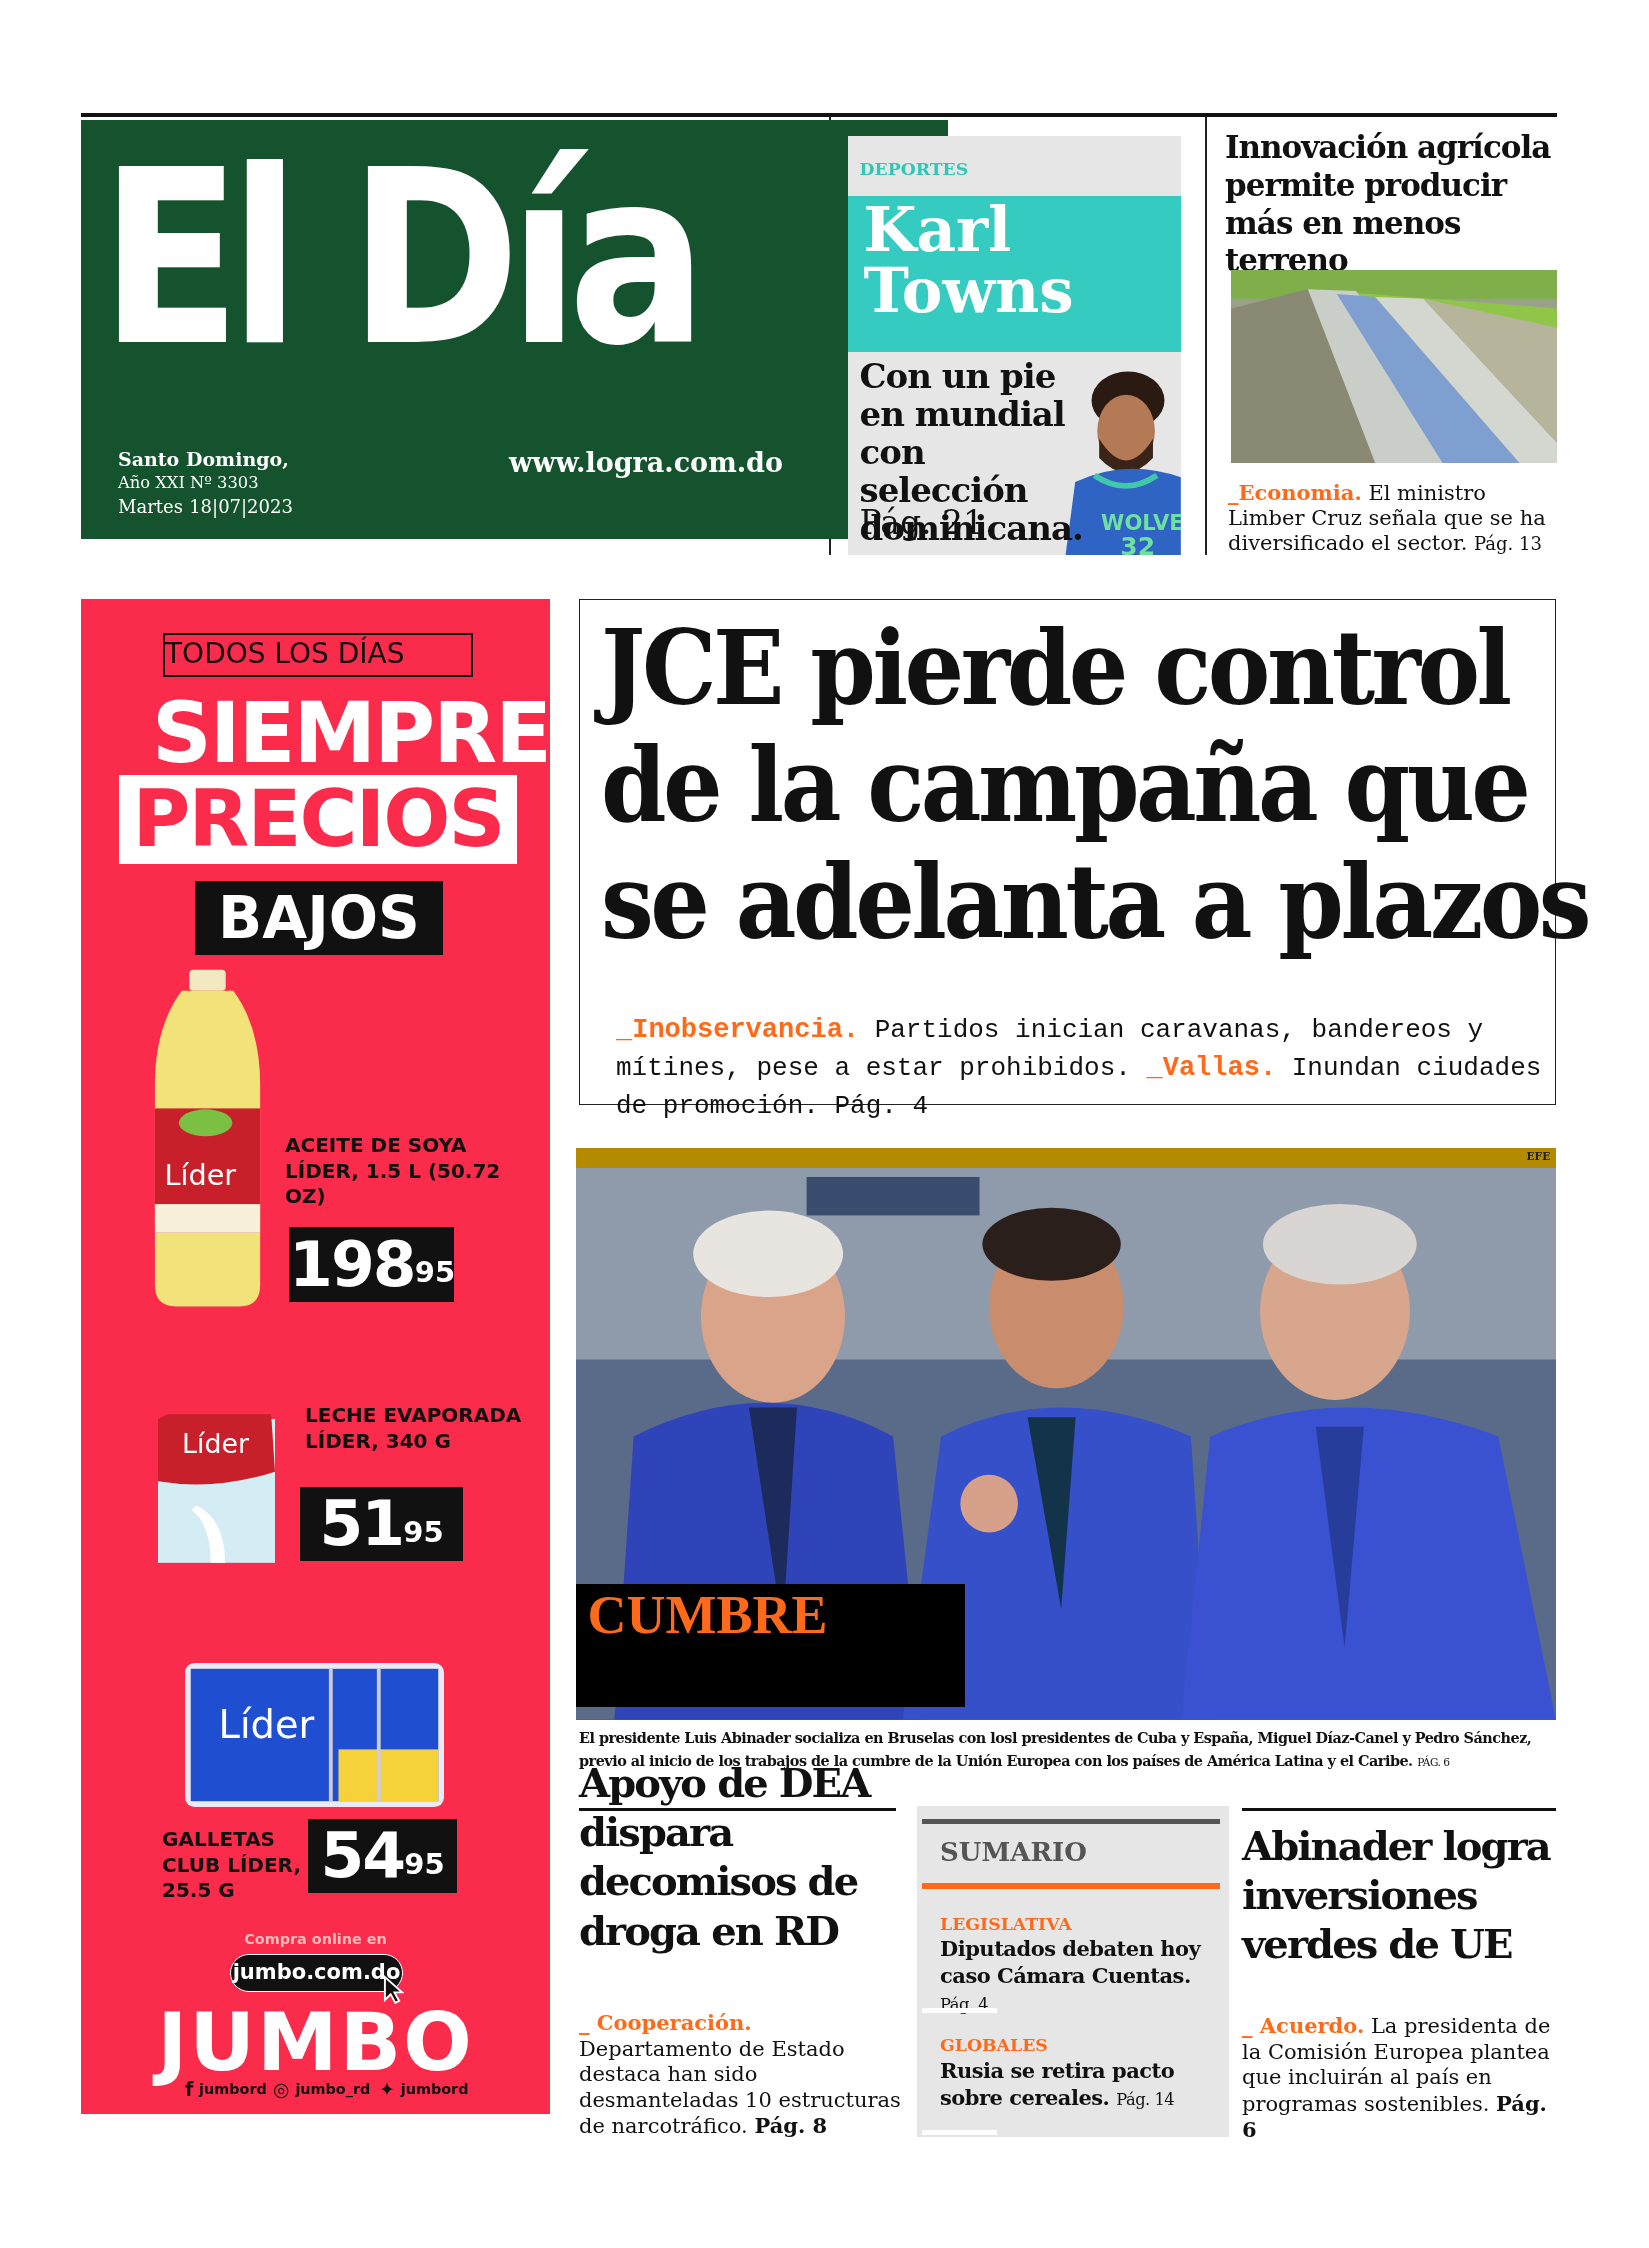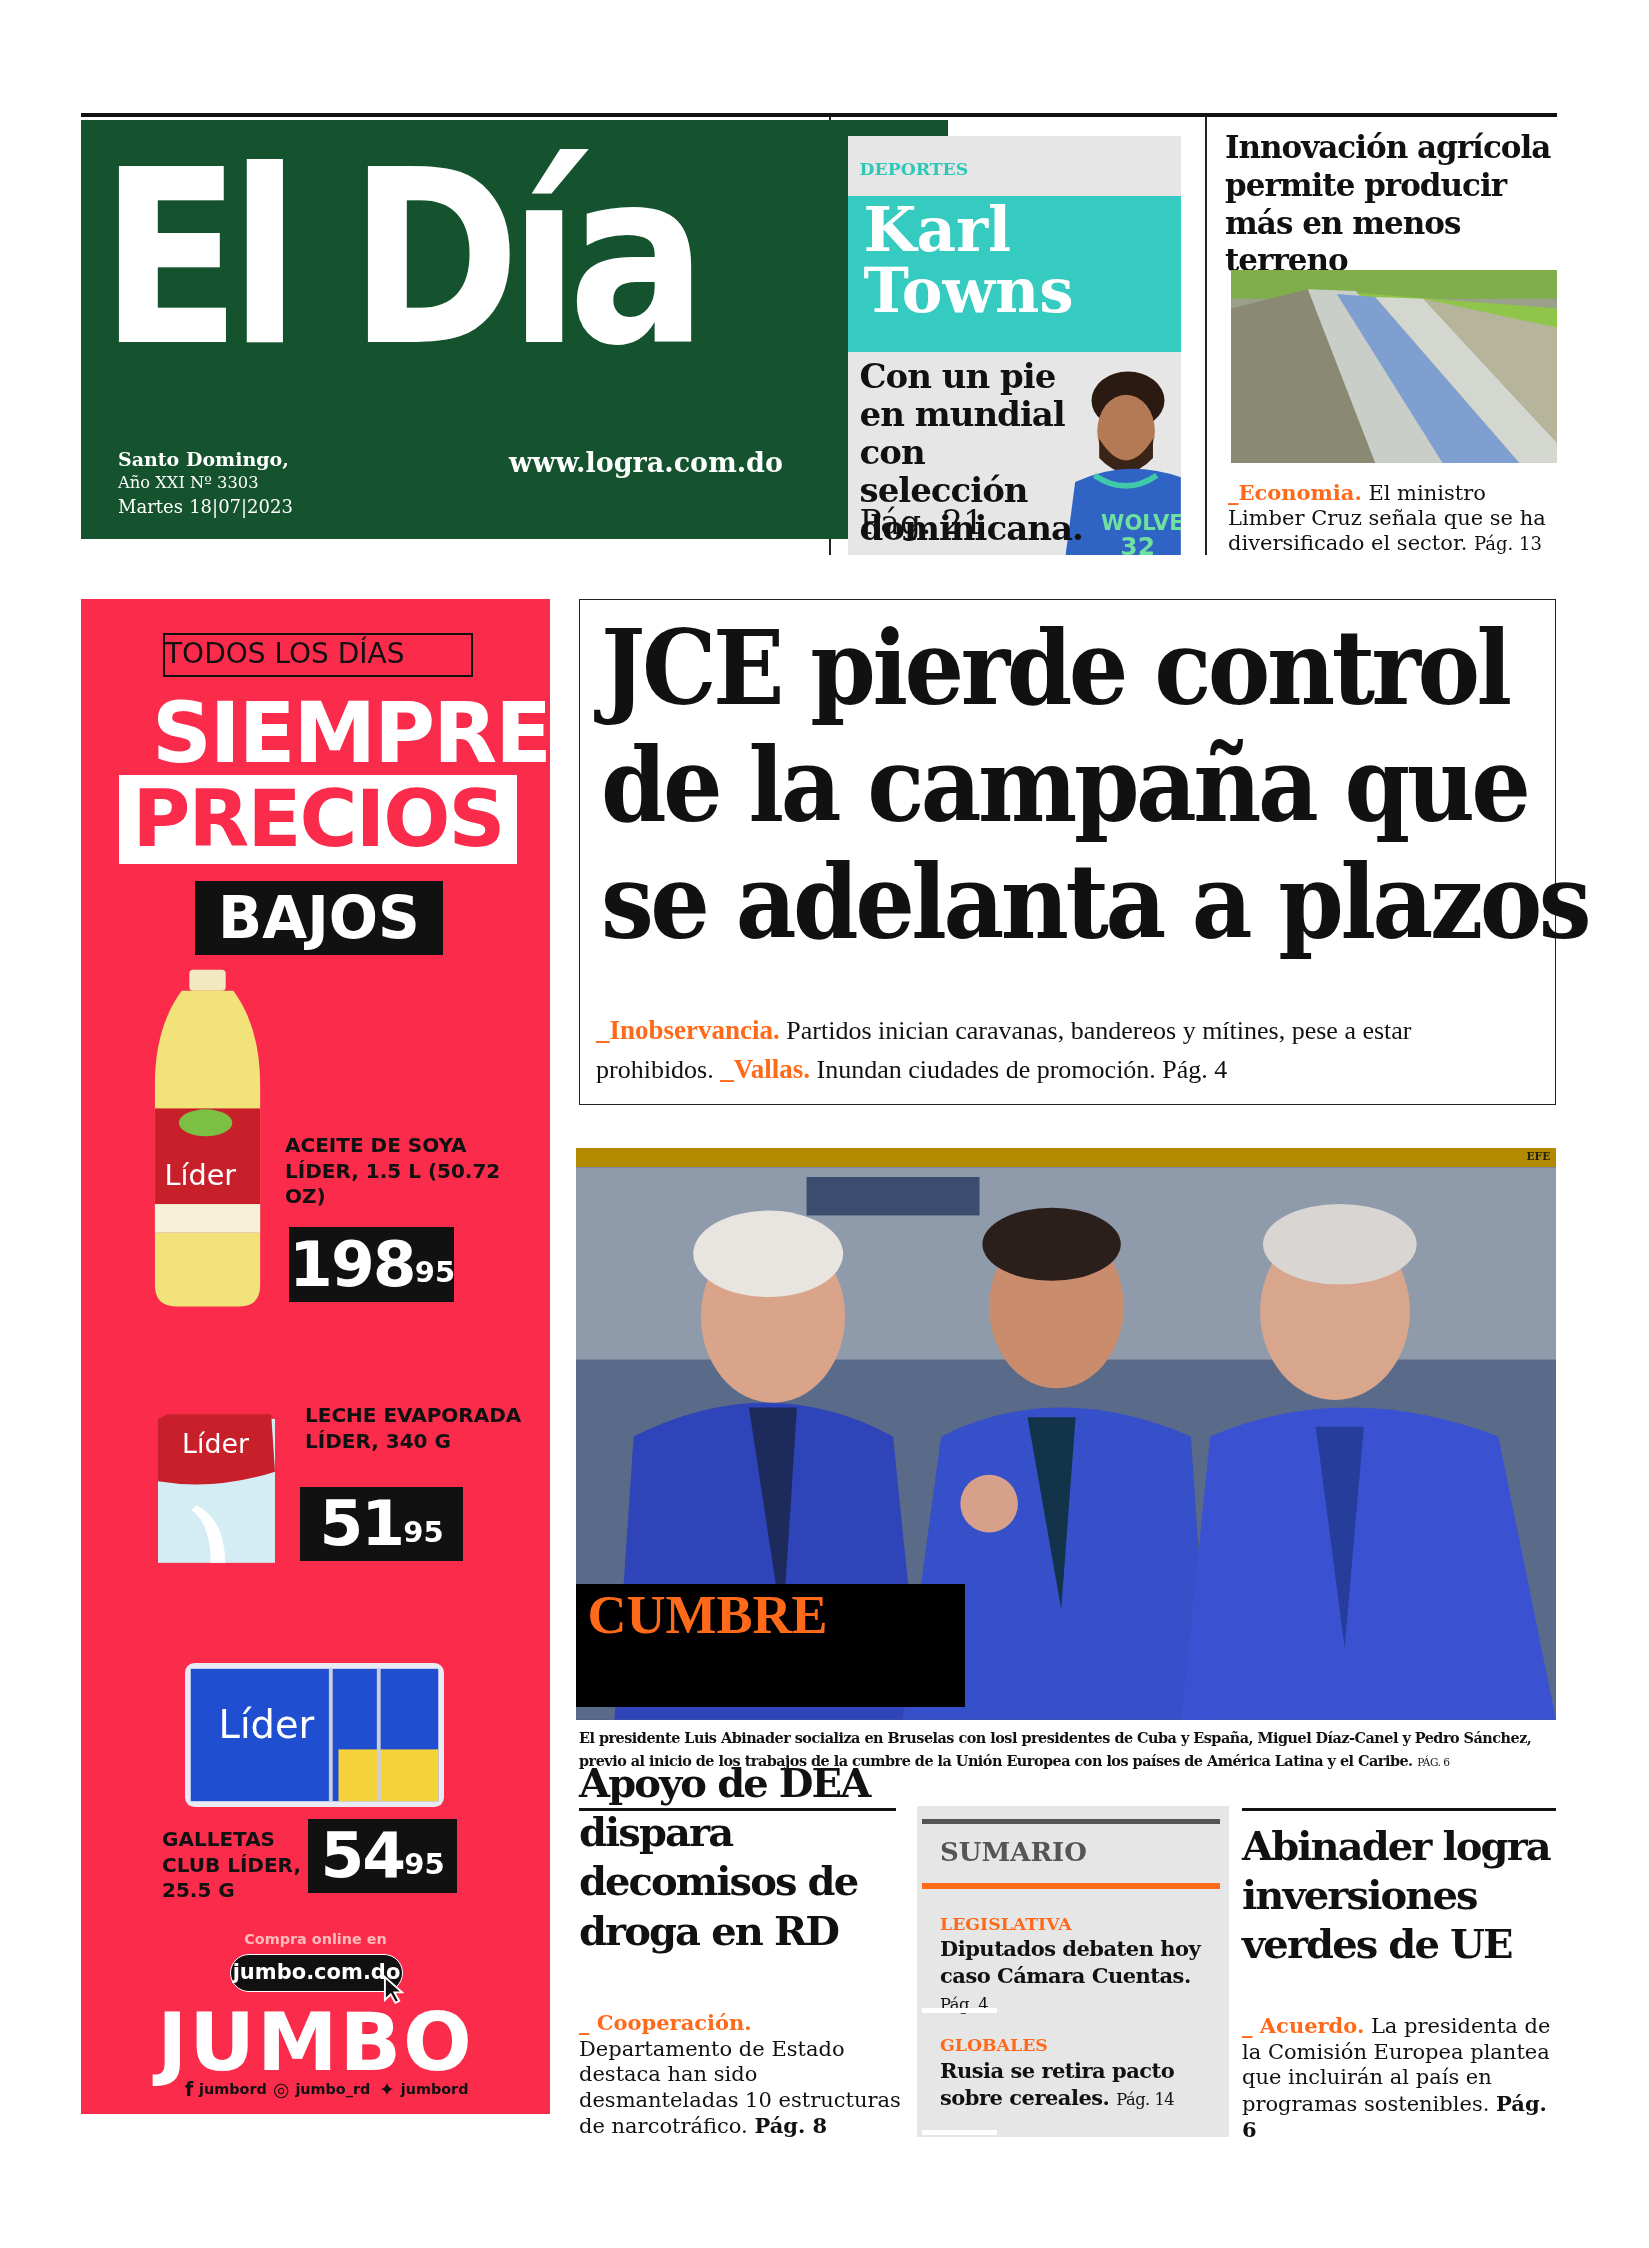--- a/index.html
+++ b/index.html
@@ -41,21 +41,21 @@
 .ad .price{position:absolute;background:#111;color:#fff;font-size:63px;font-weight:bold;text-align:center;letter-spacing:-1.9px}
 .ad .price sup{font-size:29px;vertical-align:top;position:relative;top:7.7px;letter-spacing:0}
 .ad .compra{position:absolute;left:0;width:100%;top:1332px;text-align:center;font-size:14.4px;color:#fbb;font-weight:bold}
 .ad .pill{position:absolute;left:149px;top:1355px;width:173px;height:38px;border-radius:19px;background:#111;border:1.9px solid #fff;color:#fff;font-size:21px;font-weight:bold;text-align:center;line-height:35px}
 .ad .jumbo{position:absolute;left:0;width:100%;top:1403px;text-align:center;font-size:81px;font-weight:bold;color:#fff;letter-spacing:1.9px;line-height:1}
 .ad .social{position:absolute;top:1479px;font-size:14.4px;font-weight:bold;display:flex;align-items:center;gap:5.8px}
 .ad .social .ic{font-size:19px}
 
 .hbox{left:579px;top:599px;width:977px;height:506px;border:1.9px solid #222}
 .headline{position:absolute;left:21px;top:9.6px;font-size:102px;font-weight:bold;line-height:1.15;letter-spacing:-3.8px;white-space:nowrap;transform:scaleX(0.92);transform-origin:left top}
-.hbox .deck{position:absolute;left:16px;top:411px;width:932px;font-size:26px;line-height:1.42;font-family:Liberation Serif, serif}
+.hbox .deck{position:absolute;left:36px;top:411px;width:932px;font-size:26px;line-height:1.42;font-family:Liberation Mono, monospace}
 .hbox .deck .kick{font-size:27px}
 
 .photo{left:576px;top:1148px;width:980px;height:572px;overflow:hidden;background:#2a3f8a}
 .credit-bar{position:absolute;left:0;top:0;width:100%;height:19px;background:#b48a00}
 .credit{position:absolute;right:5.8px;top:1.9px;font-size:10.6px;font-weight:bold;color:#222}
 .cumbre-box{position:absolute;left:0;top:436px;width:389px;height:123px;background:#000}
 .cumbre1{position:absolute;left:11.5px;top:440px;font-size:54px;font-weight:bold;color:#ff6a1a;font-family:"Liberation Serif",serif;line-height:1}
 .cumbre2{position:absolute;left:11.5px;top:495px;font-size:50px;color:#fff;font-family:"Liberation Serif",serif;line-height:1}
 .caption{left:579px;top:1726px;width:977px;font-size:14.4px;font-weight:bold;line-height:1.6;letter-spacing:-0.5px}
 .caption .pg{font-weight:normal;font-size:10.6px}

